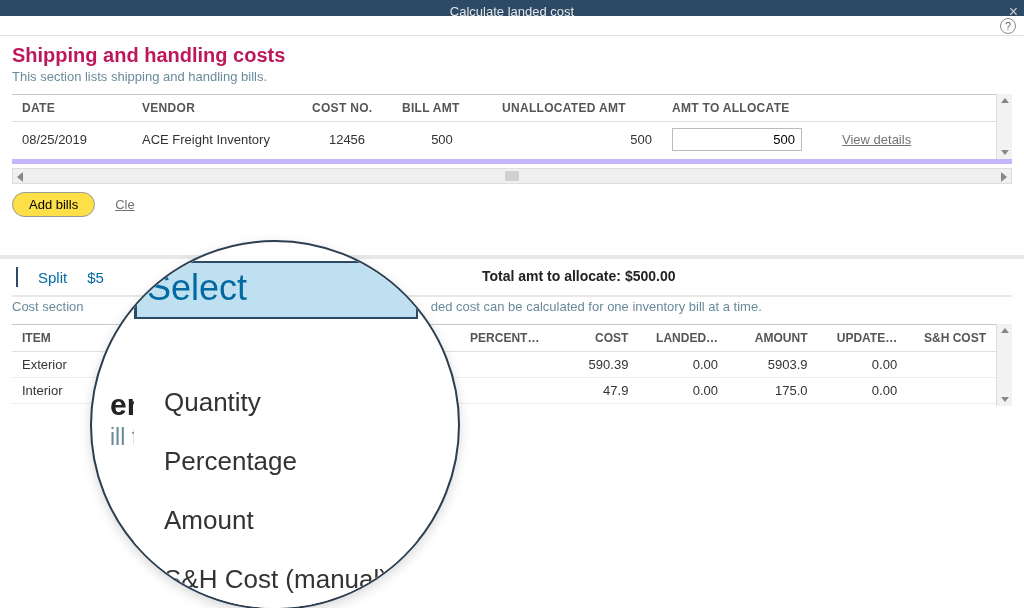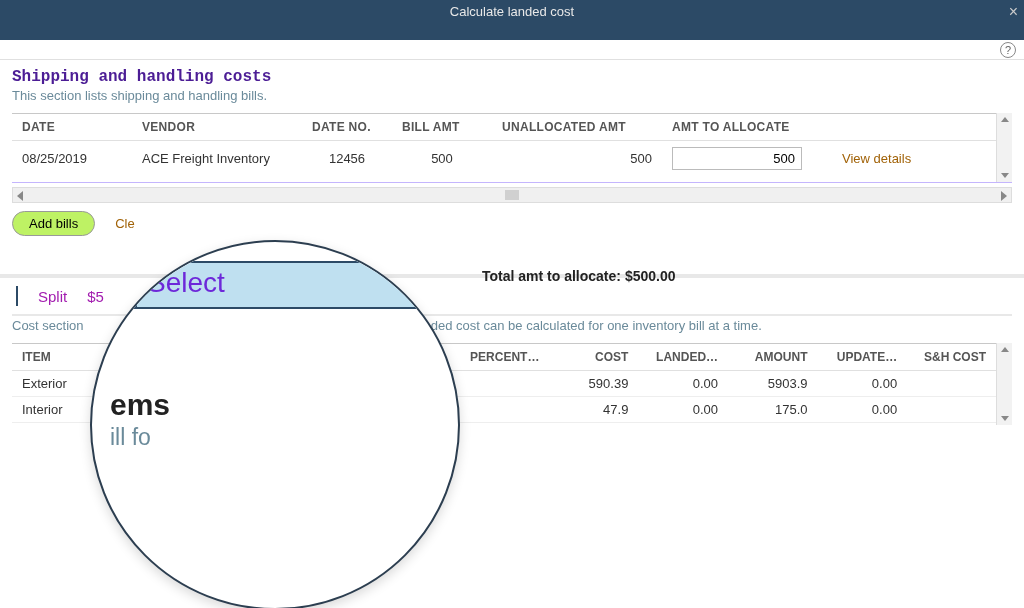--- a/index.html
+++ b/index.html
@@ -9,21 +9,21 @@
     color: #333;
     background: #fff;
     width: 1024px;
     height: 608px;
     overflow: hidden;
     position: relative;
   }
   .titlebar {
     background: #2c4a66;
     color: #e8e8e8;
-    height: 40px;
+    height: 16px;
     line-height: 24px;
     text-align: center;
     font-size: 13px;
     position: relative;
   }
   .titlebar .close-x {
     position: absolute;
     right: 6px;
     top: 0;
     color: #ccc;
@@ -43,21 +43,21 @@
     height: 16px;
     border: 1px solid #888;
     border-radius: 50%;
     font-size: 11px;
     text-align: center;
     line-height: 14px;
     color: #666;
     cursor: pointer;
   }
   .content { padding: 8px 12px 0 12px; }
-  .section-title { font-weight: 600; font-size: 16px; color: #4c1d95; font-family: Liberation Mono, monospace; }
+  .section-title { font-weight: 600; font-size: 20px; color: #be185d; }
   .section-sub { color: #6a8a9a; font-size: 13px; margin-top: 2px; margin-bottom: 10px; }
 
   .bills-table { width: 100%; border-collapse: collapse; }
   .bills-table th {
     text-align: left;
     color: #555;
     font-size: 12px;
     letter-spacing: .3px;
     padding: 6px 10px;
     border-top: 1px solid #c8c8c8;
@@ -70,21 +70,21 @@
     color: #333;
   }
   .bills-table .num { text-align: right; }
   .amt-input {
     width: 130px;
     text-align: right;
     padding: 3px 6px;
     border: 1px solid #bbb;
     font-size: 13px;
   }
-  .link { color: #a16207; cursor: pointer; }
+  .link { color: #737373; cursor: pointer; text-decoration: underline; }
 
   .scroll-v-stub {
     position: absolute;
     right: 0;
     top: 0;
     bottom: 0;
     width: 16px;
     background: #f2f2f2;
     border-left: 1px solid #ddd;
   }
@@ -92,21 +92,21 @@
     content: '';
     position: absolute;
     left: 4px;
     width: 0; height: 0;
     border-left: 4px solid transparent;
     border-right: 4px solid transparent;
   }
   .scroll-v-stub::before { top: 4px; border-bottom: 5px solid #888; }
   .scroll-v-stub::after  { bottom: 4px; border-top: 5px solid #888; }
 
-  .bills-area { position: relative; height: 70px; border-bottom: 1px solid #c4b5fd; overflow: hidden; }
+  .bills-area { position: relative; height: 70px; border-bottom: 5px solid #c4b5fd; overflow: hidden; }
 
   .hscroll-stub {
     height: 16px;
     background: #f0f0f0;
     border: 1px solid #ddd;
     position: relative;
     margin: 4px 0 8px 0;
   }
   .hscroll-stub .thumb {
     position: absolute;
@@ -127,21 +127,21 @@
   .hscroll-stub .arrow-r { right: 4px; border-left: 6px solid #888; }
 
   .actions-row {
     display: flex;
     align-items: center;
     gap: 20px;
     margin-bottom: 10px;
   }
   .btn-outline {
     border: 1px solid #999;
-    background: #bef264;
+    background: #fde047;
     padding: 4px 16px;
     border-radius: 14px;
     cursor: pointer;
     font-size: 13px;
   }
   .total-line {
     position: absolute;
     left: 50%;
     transform: translateX(-30px);
     font-size: 14px;
@@ -152,21 +152,21 @@
 
   .divider-thick { border-top: 4px solid #e8e8e8; margin: 38px -12px 0 -12px; }
 
   .split-row {
     display: flex;
     align-items: center;
     gap: 20px;
     padding: 8px 0 8px 4px;
     border-bottom: 2px solid #e8e8e8;
   }
-  .split-row .split-label { font-size: 15px; color: #a21caf; }
+  .split-row .split-label { font-size: 15px; color: #0369a1; }
   .vbar { width: 2px; height: 20px; background: #2c4a66; }
 
   .inv-section-title { font-weight: 600; font-size: 15px; margin-top: 14px; }
 
   .items-table { width: 100%; border-collapse: collapse; margin-top: 10px; }
   .items-table th {
     text-align: left;
     color: #555;
     font-size: 12px;
     padding: 6px 10px;
@@ -201,22 +201,22 @@
     padding: 24px 40px 0 42px;
   }
   .mag-select-box {
     background: #bfe0f0;
     border: 2px solid #2c4a66;
     border-left: 3px solid #2c4a66;
     padding: 4px 10px 8px 10px;
     margin-top: -5px;
   }
   .mag-select-box .sel-text {
-    color: #6d28d9;
-    font-size: 28px;
+    color: #0369a1;
+    font-size: 36px;
     font-weight: 400;
   }
   .mag-list {
     background: #fff;
     margin-top: 0;
   }
   .mag-opt {
     font-size: 26px;
     color: #333;
     padding: 14px 10px 14px 30px;
@@ -254,21 +254,21 @@
 <div class="content">
   <div class="section-title">Shipping and handling costs</div>
   <div class="section-sub">This section lists shipping and handling bills.</div>
 
   <div class="bills-area">
     <table class="bills-table" style="width: calc(100% - 16px);">
       <thead>
         <tr>
           <th style="width:120px">DATE</th>
           <th style="width:170px">VENDOR</th>
-          <th style="width:90px">DATE NO.</th>
+          <th style="width:90px">COST NO.</th>
           <th style="width:100px">BILL AMT</th>
           <th style="width:170px">UNALLOCATED AMT</th>
           <th style="width:170px">AMT TO ALLOCATE</th>
           <th></th>
         </tr>
       </thead>
       <tbody>
         <tr>
           <td>08/25/2019</td>
           <td>ACE Freight Inventory</td>
@@ -355,14 +355,20 @@
   </div>
 </div>
 
 <div class="magnifier">
   <div class="magnifier-inner">
     <div class="mag-select-box">
       <span class="sel-text">Select</span>
     </div>
     <div class="mag-ghost-top">ems</div>
     <div class="mag-ghost-sub">ill fo</div>
+    <div class="mag-list" style="margin-top:54px; position:relative; z-index:2;">
+      <div class="mag-opt">Quantity</div>
+      <div class="mag-opt">Percentage</div>
+      <div class="mag-opt">Amount</div>
+      <div class="mag-opt">S&amp;H Cost (manual)</div>
+    </div>
   </div>
 </div>
 
 </body></html>

